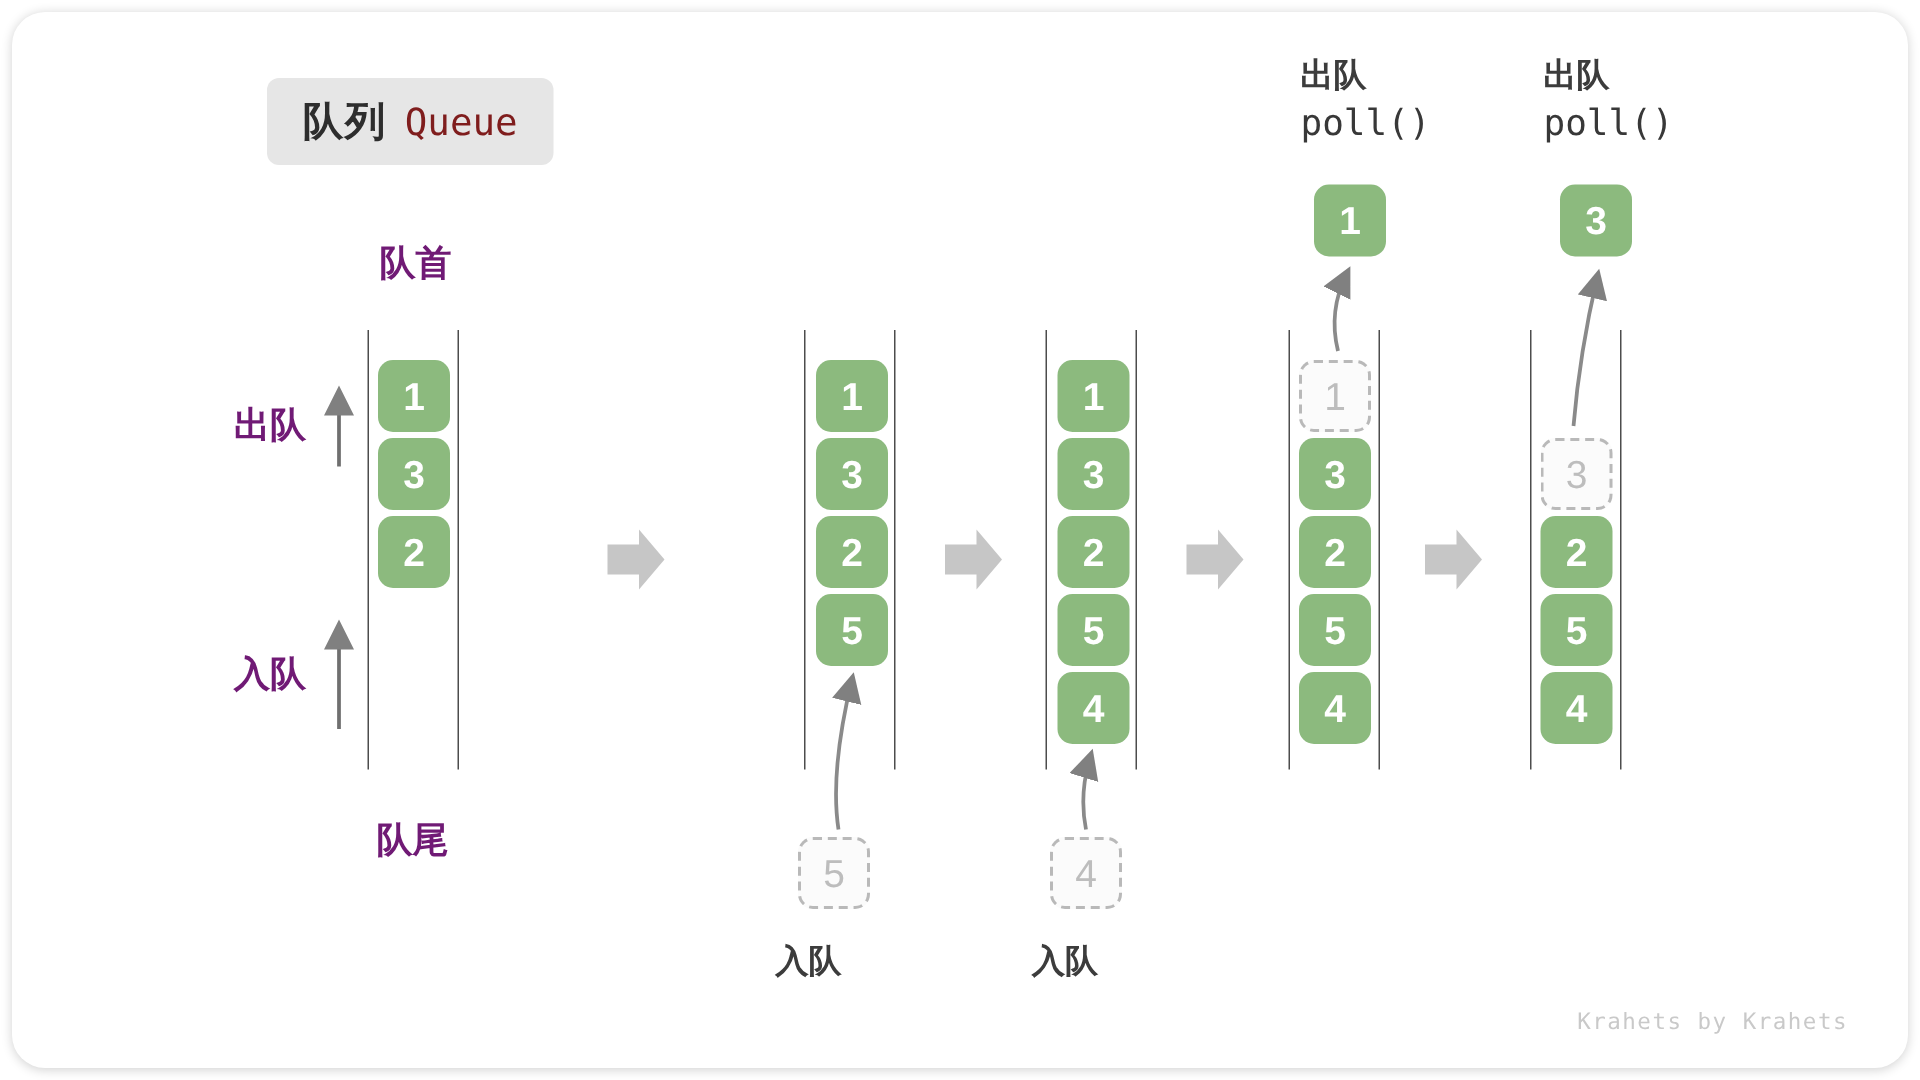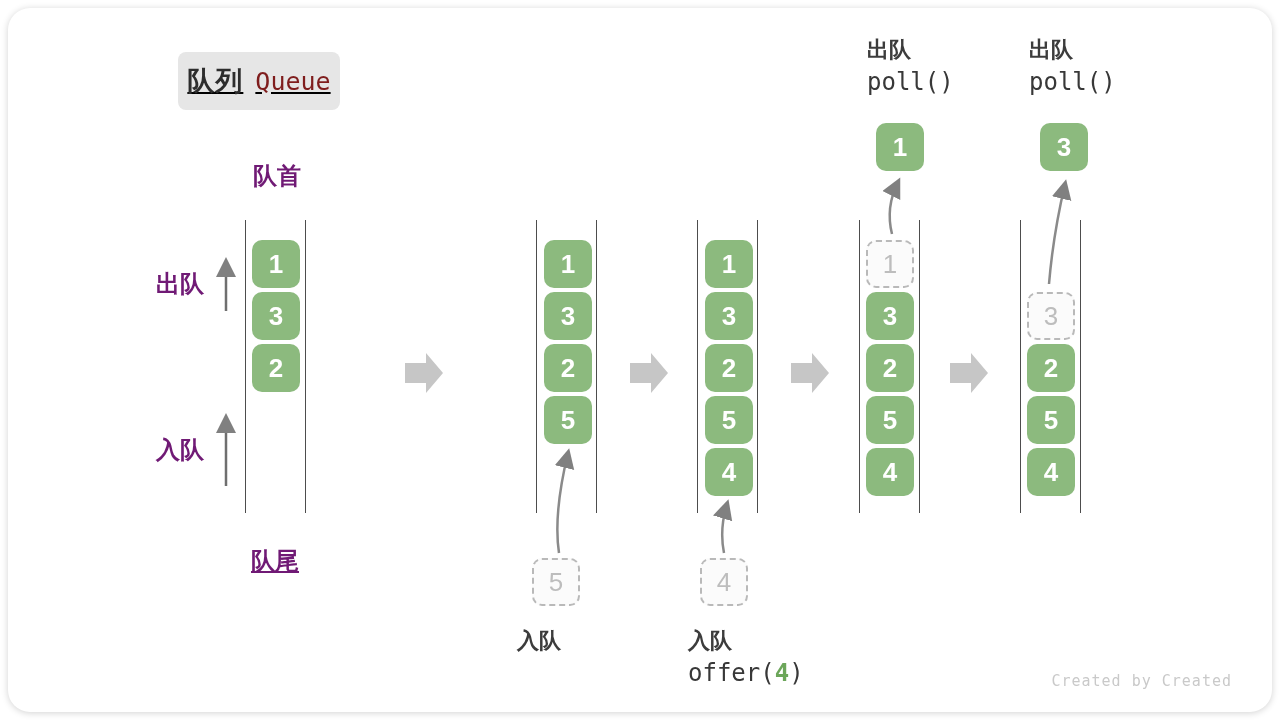--- a/index.html
+++ b/index.html
@@ -7,23 +7,23 @@
   body { font-family:"Liberation Sans","DejaVu Sans",sans-serif; }
   .canvas { position:relative; width:1280px; height:720px; overflow:hidden; background:#ffffff; }
   .card {
     position:absolute; left:8px; top:8px; width:1264px; height:704px;
     background:#ffffff; border-radius:22px;
     box-shadow:0 1px 7px rgba(0,0,0,0.18);
   }
 
   
   .badge {
-    position:absolute; left:170px; top:44px; width:162px; height:58px;
+    position:absolute; left:170px; top:44px; width:191px; height:58px;
     background:#e6e6e6; border-radius:8px;
-    display:flex; align-items:center; justify-content:center; gap:12px;text-decoration:underline;
+    display:flex; align-items:center; justify-content:center; gap:12px;
   }
   .badge-zh { font-size:27px; font-weight:bold; color:#2d2d2d; letter-spacing:1px; }
   .badge-en { font-family:"DejaVu Sans Mono","Liberation Mono",monospace; font-size:25px; color:#7f1d1d; }
 
   
   .lbl { position:absolute; font-weight:bold; color:#701a75; font-size:24px; line-height:26px; white-space:nowrap; }
 
   
   .channel {
     position:absolute; top:212px; height:293px; width:61px;
@@ -60,21 +60,21 @@
 
 <div class="canvas">
   <div class="card">
 
     <div class="badge">
       <span class="badge-zh">队列</span>
       <span class="badge-en">Queue</span>
     </div>
 
     <div class="lbl" style="left:245px; top:155px;">队首</div>
-    <div class="lbl" style="left:243px; top:540px;text-decoration:underline;">队尾</div>
+    <div class="lbl" style="left:243px; top:540px;">队尾</div>
 
     <div class="lbl" style="left:148px; top:263px;">出队</div>
     <div class="lbl" style="left:148px; top:429px;">入队</div>
 
     <svg class="overlay" viewBox="0 0 1280 720">
       <defs>
         <marker id="ah" markerWidth="9" markerHeight="9" refX="6" refY="4" orient="auto">
           <polygon points="0,0 8,4 0,8" fill="#808080"></polygon>
         </marker>
       </defs>
@@ -129,29 +129,28 @@
     <div class="cell green" style="left:1019px; top:388px;">5</div>
     <div class="cell green" style="left:1019px; top:440px;">4</div>
     <div class="cell green" style="left:1032px; top:115px;">3</div>
 
     <div class="op" style="left:509px; top:618px;">
       <div class="op-zh">入队</div>
     </div>
 
     <div class="op" style="left:680px; top:618px;">
       <div class="op-zh">入队</div>
-      <div class="op-code"><span>offer(</span><span class="arg">4</span><span>)</span></div>
     </div>
 
     <div class="op" style="left:859px; top:27px;">
       <div class="op-zh">出队</div>
       <div class="op-code">poll()</div>
     </div>
 
     <div class="op" style="left:1021px; top:27px;">
       <div class="op-zh">出队</div>
       <div class="op-code">poll()</div>
     </div>
 
-    <div class="watermark">Created by Created</div>
+    <div class="watermark">Krahets by Krahets</div>
 
   </div>
 </div>
 
 </body></html>

